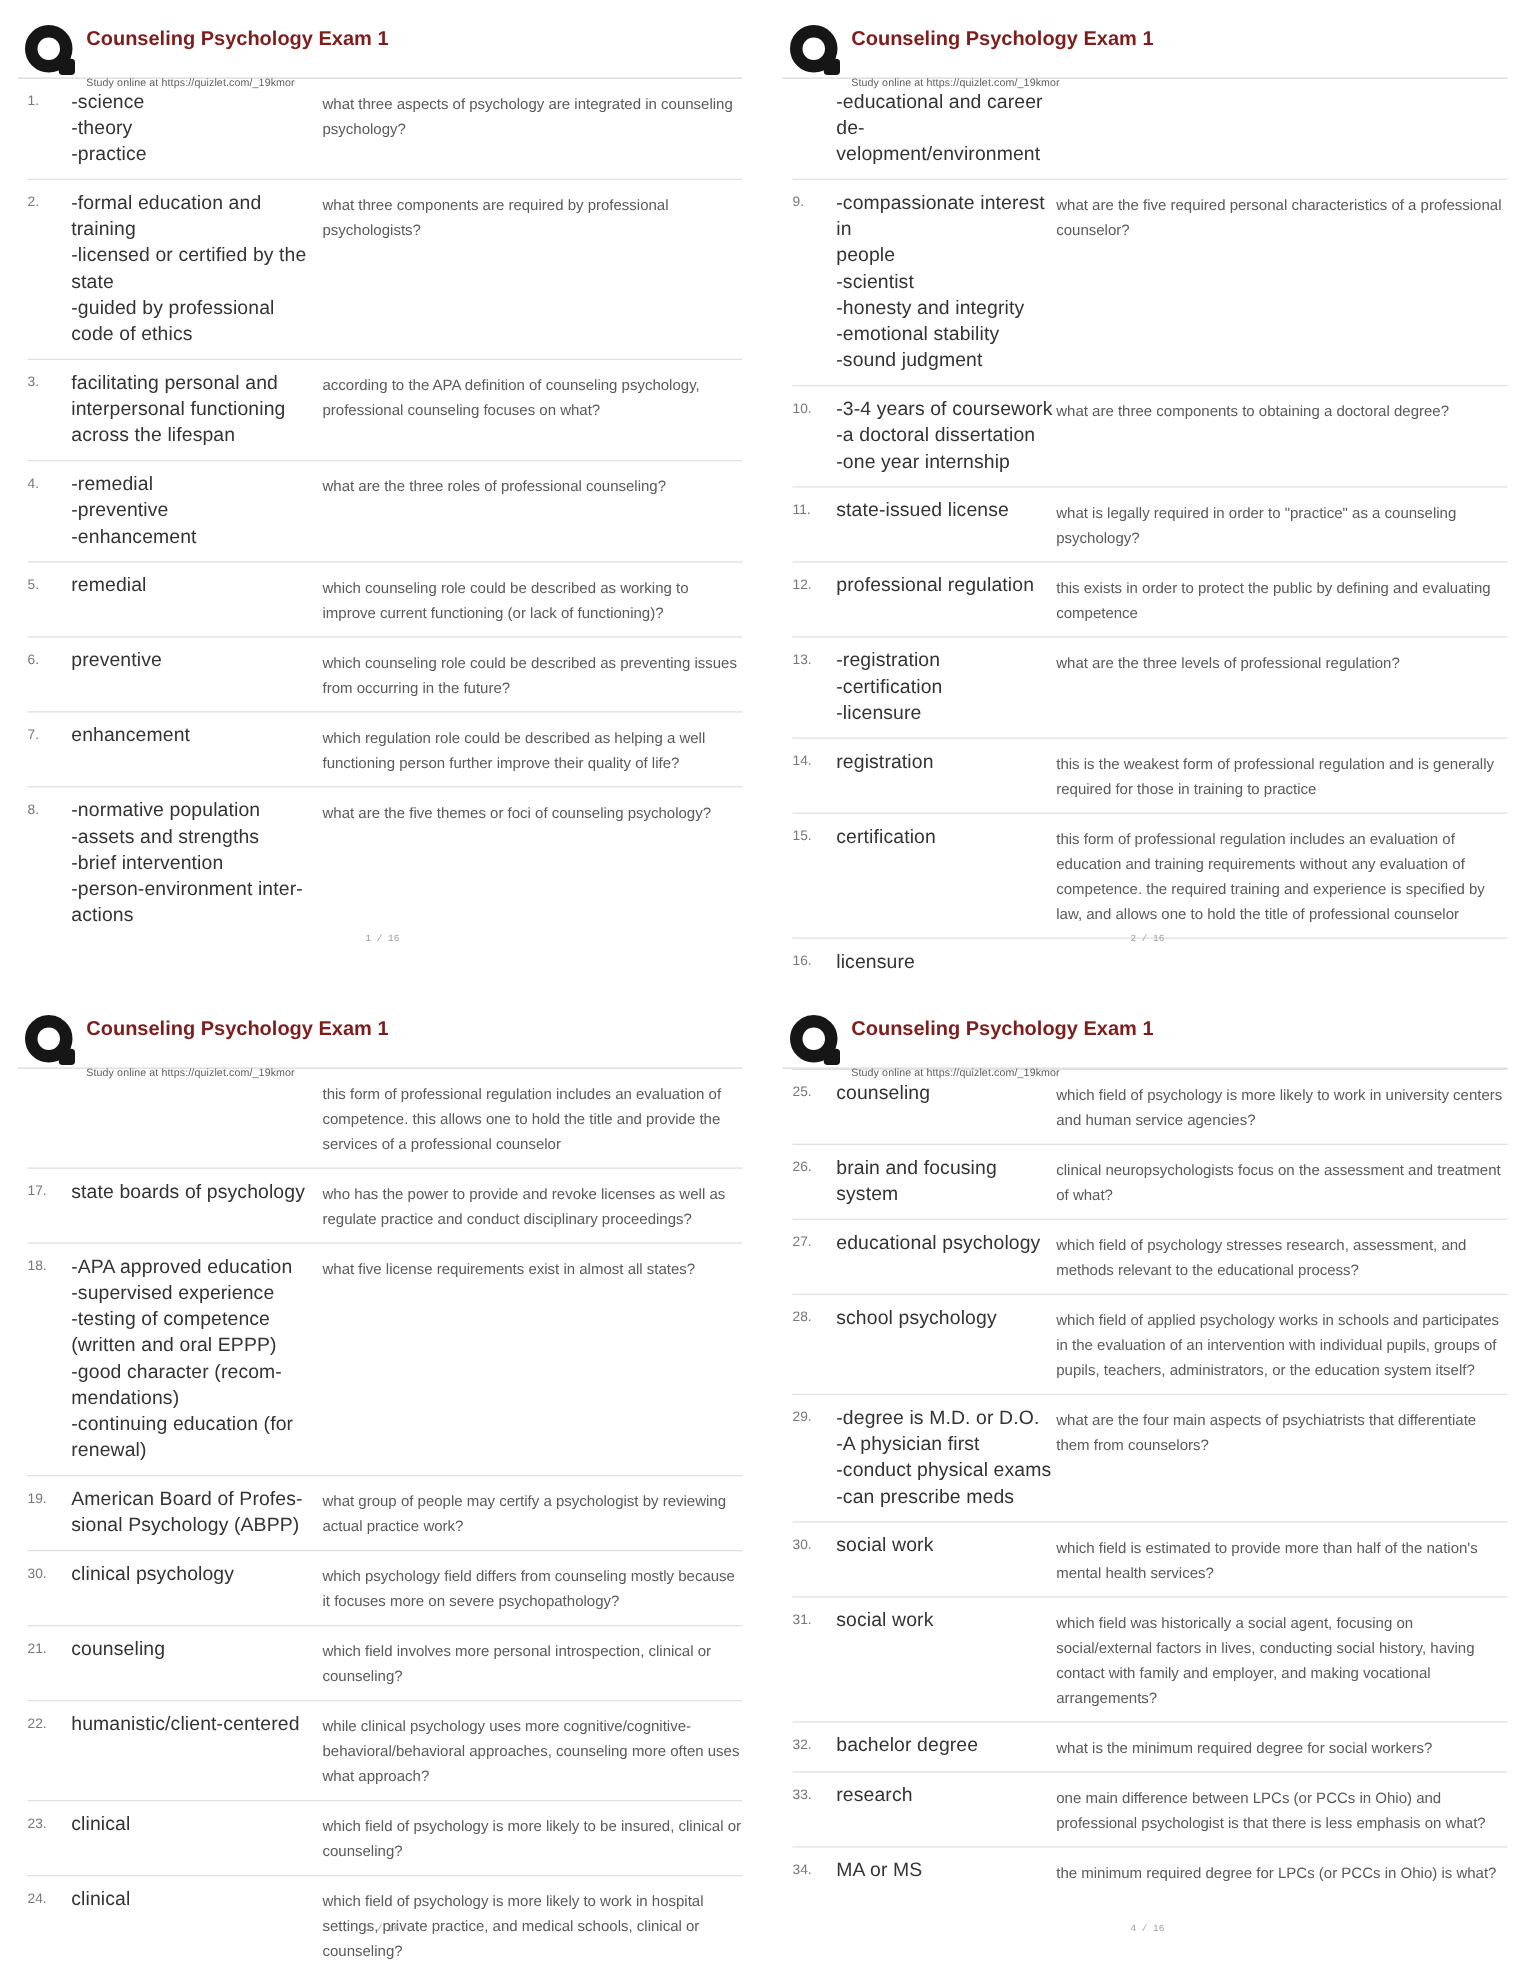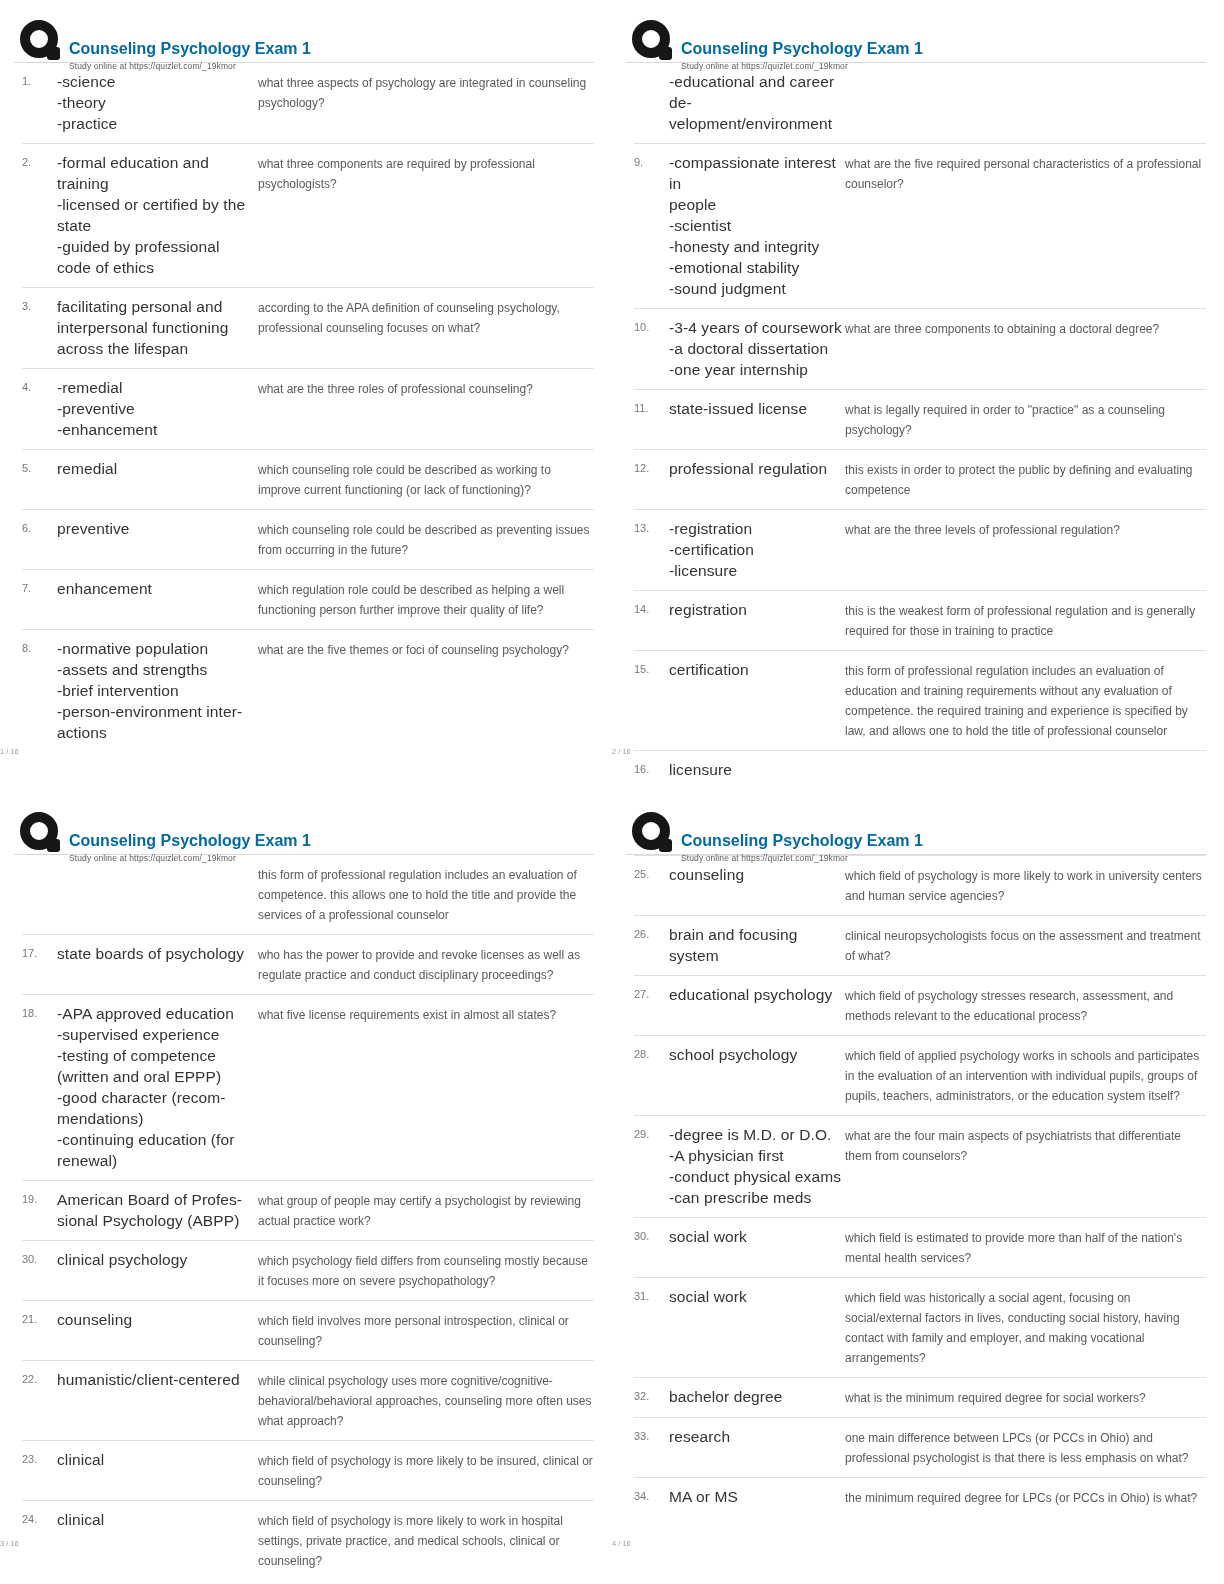--- a/index.html
+++ b/index.html
@@ -5,34 +5,34 @@
   html,body{margin:0;padding:0;background:#ffffff;}
   body{width:1224px;height:1584px;font-family:"Liberation Sans",sans-serif;-webkit-font-smoothing:antialiased;}
   .sheet{width:1224px;height:1584px;display:grid;grid-template-columns:612px 612px;grid-template-rows:792px 792px;background:#fff;}
   .page{position:relative;overflow:hidden;box-sizing:border-box;padding:20px 18px 0 20px;}
   
   .hdr{display:flex;align-items:flex-start;gap:7px;height:42px;}
   .logo{position:relative;width:42px;height:42px;flex:none;}
   .logo-ring{position:absolute;left:0;top:0;width:38px;height:38px;box-sizing:border-box;border:10px solid #161616;border-radius:50%;}
   .logo-tail{position:absolute;right:2px;bottom:2px;width:13px;height:13px;background:#161616;border-radius:3px;}
   .hgroup{padding-top:2px;}
-  .title{font-size:16px;font-weight:700;color:#0369a1;line-height:19px;margin-top:17px;}
-  .subtitle{font-size:8.5px;color:#5d5d5d;margin-top:3px;letter-spacing:.1px;}
+  .title{font-size:16px;font-weight:700;color:#7f1d1d;line-height:19px;}
+  .subtitle{font-size:8.5px;color:#5d5d5d;margin-top:20px;letter-spacing:.1px;}
   .hdr-rule{border:none;border-top:1px solid #d9d9d9;margin:0 0 0 -6px;padding:0;}
   .page .hdr-rule{margin-top:0;}
   
   .entries{margin-left:2px;}
   .entry{display:flex;align-items:flex-start;border-top:1px solid #e0e0e0;padding:8px 0 9px;}
   .suppress-first .entry:first-child{border-top:none;}
   .num{width:35px;flex:none;font-size:11px;color:#787878;padding-top:4px;}
   .term{flex:none;font-size:15.5px;font-weight:400;color:#333333;line-height:21px;white-space:pre-line;letter-spacing:.1px;}
   .side-left .term{width:201px;}
   .side-right .term{width:176px;}
   .def{flex:1;font-size:12px;color:#5a5a5a;line-height:20px;padding-top:2px;}
-  .pfooter{position:absolute;left:0;right:0;bottom:36px;text-align:left;font-size:7.5px;color:#9c9c9c;}
+  .pfooter{position:absolute;left:0;right:0;bottom:36px;text-align:center;font-size:7.5px;color:#9c9c9c;font-family:Liberation Mono, monospace;}
 </style>
 </head>
 <body>
 
 <div class="sheet">
 
   <section class="page side-left suppress-first">
     <div class="hdr">
       <div class="logo">
         <div class="logo-ring"></div>

